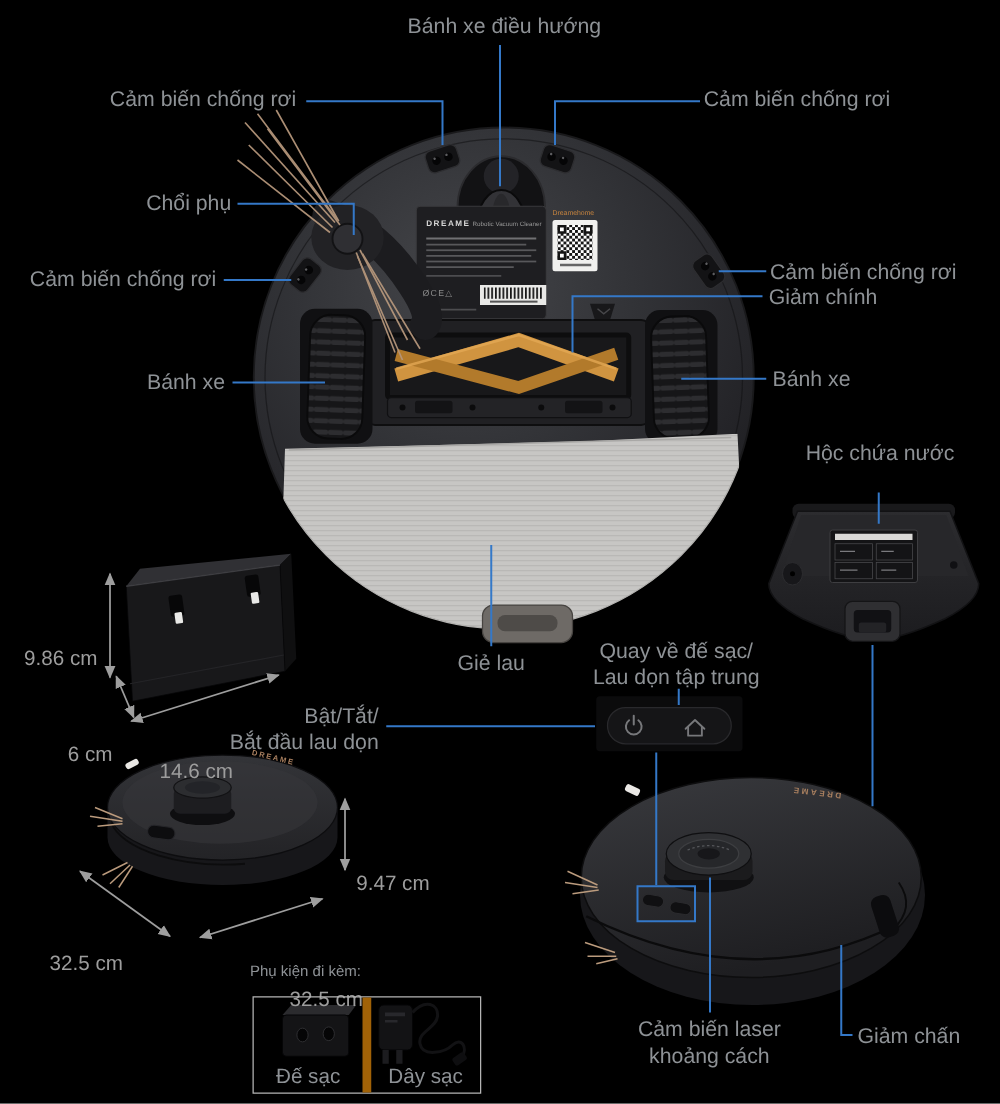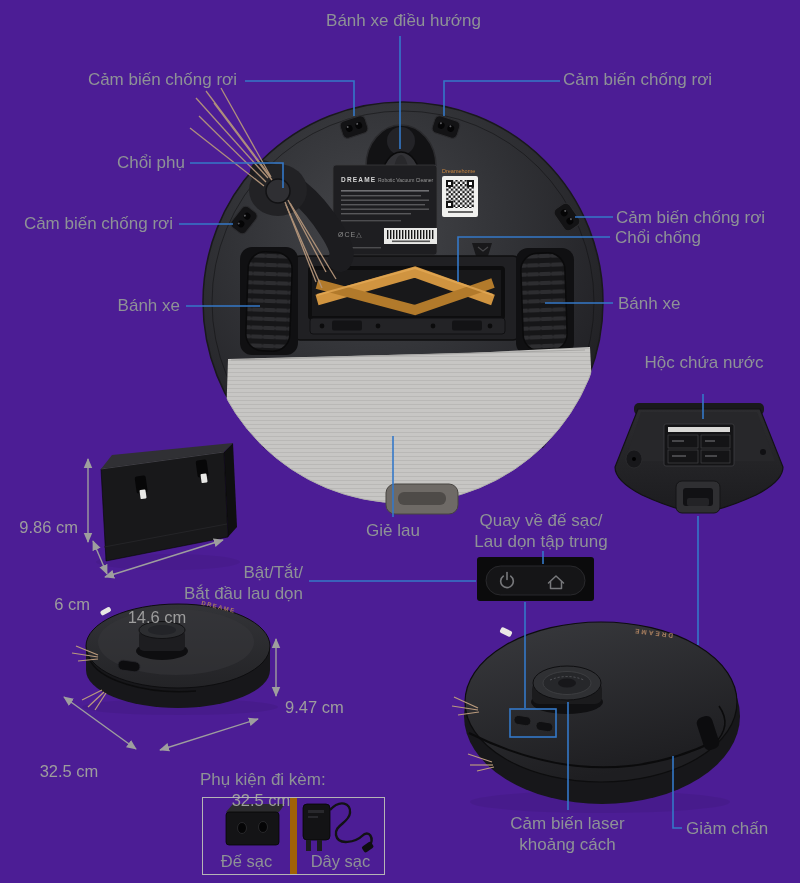--- a/index.html
+++ b/index.html
@@ -1,30 +1,30 @@
 <!DOCTYPE html>
 <html><head>
 <meta charset="utf-8">
 <style>
   html,body{margin:0;padding:0;background:#ffffff;}
-  #stage{position:relative;width:800px;height:883px;background:#4c1d95;overflow:hidden;
+  #stage{position:relative;width:800px;height:883px;background:#000000;overflow:hidden;
          font-family:"Liberation Sans","DejaVu Sans",sans-serif;}
   #art{position:absolute;left:0;top:0;}
   .lbl{position:absolute;color:#8e9296;font-size:17px;line-height:20px;white-space:nowrap;}
   .lbl2{line-height:21px;}
   .dim{position:absolute;color:#9d9d9d;font-size:16.5px;line-height:19px;white-space:nowrap;margin-top:38px;}
   .tr{text-align:right;}.tc{text-align:center;}.tl{text-align:left;}
   .tiny{position:absolute;white-space:nowrap;}
   #acc-table{position:absolute;left:202px;top:797px;width:183px;height:78px;
              border:1px solid #b5b5b5;display:flex;box-sizing:border-box;background:transparent;}
   .acc-cell{flex:1;display:flex;flex-direction:column;justify-content:flex-end;align-items:center;
             padding-bottom:3px;box-sizing:border-box;}
   .acc-cell+.acc-cell{border-left:7px solid #a16207;}
   .acc-label{color:#8e9296;font-size:16.5px;}
-  #acc-heading{position:absolute;left:200px;top:770px;color:#8e9296;font-size:17px;}
+  #acc-heading{position:absolute;left:200px;top:770px;color:#8e9296;font-size:12px;}
 </style>
 </head>
 <body>
 
 <div id="stage">
 
 <svg id="art" width="800" height="883" viewBox="0 0 800 883">
   <defs>
     <radialGradient id="gBody" cx="0.42" cy="0.32" r="0.75">
       <stop offset="0" stop-color="#45464a"></stop>
@@ -348,21 +348,21 @@
     <path d="M673,756 V828 H682"></path>
   </g>
 </svg>
 
 <div class="lbl tc" style="left:296px;top:11px;width:215px;">Bánh xe điều hướng</div>
 <div class="lbl tr" style="left:55px;top:70px;width:182px;">Cảm biến chống rơi</div>
 <div class="lbl tl" style="left:563px;top:70px;width:200px;">Cảm biến chống rơi</div>
 <div class="lbl tr" style="left:99px;top:153px;width:86px;">Chổi phụ</div>
 <div class="lbl tr" style="left:8px;top:214px;width:165px;">Cảm biến chống rơi</div>
 <div class="lbl tl" style="left:616px;top:208px;width:170px;">Cảm biến chống rơi</div>
-<div class="lbl tl" style="left:615px;top:228px;">Chổi chống</div>
+<div class="lbl tl" style="left:615px;top:228px;">Giảm chính</div>
 <div class="lbl tr" style="left:106px;top:296px;width:74px;">Bánh xe</div>
 <div class="lbl tl" style="left:618px;top:294px;">Bánh xe</div>
 <div class="lbl tc" style="left:341px;top:521px;width:104px;">Giẻ lau</div>
 
 <div class="lbl tc" style="left:624px;top:353px;width:160px;">
   <div>Hộc chứa nước</div>
 </div>
 
 <div class="lbl lbl2 tr" style="left:150px;top:562px;width:153px;">
   <div>Bật/Tắt/</div>

